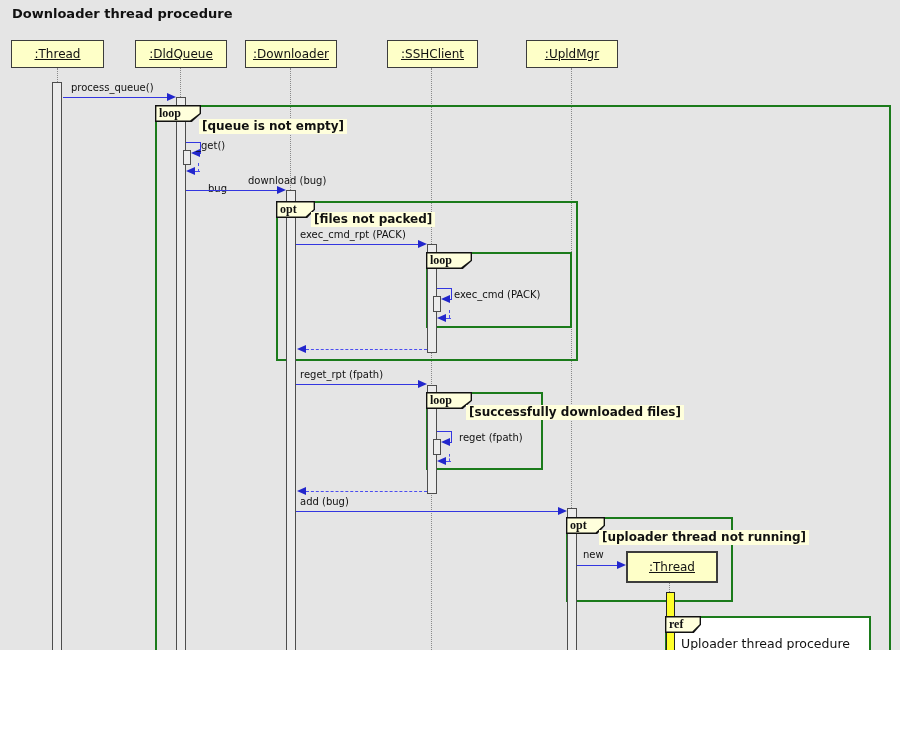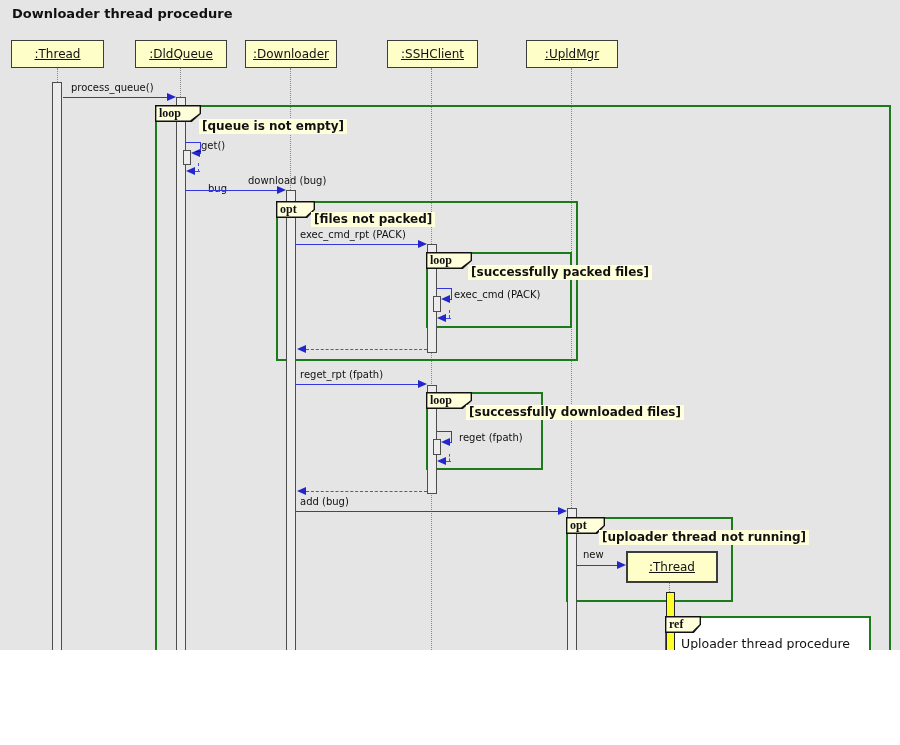--- a/index.html
+++ b/index.html
@@ -98,21 +98,20 @@
     <div class="tab-fill"></div>
     <div class="tab-txt">opt</div>
   </div>
   <div class="abs tab" style="left:665px;top:616px;width:36px;height:17px;">
     <div class="tab-fill"></div>
     <div class="tab-txt">ref</div>
   </div>
 
   <div class="abs guard" style="left:199px;top:119px;">[queue is not empty]</div>
   <div class="abs guard" style="left:311px;top:212px;">[files not packed]</div>
-  <div class="abs guard" style="left:468px;top:265px;">[successfully packed files]</div>
   <div class="abs guard" style="left:599px;top:530px;">[uploader thread not running]</div>
   <div class="abs guard" style="left:466px;top:405px;">[successfully downloaded files]</div>
 
   <div class="abs reflbl" style="left:681px;top:636px;">Uploader thread procedure</div>
 
   <div class="abs pbox" style="left:11px;top:40px;width:93px;height:28px;">
       <span>:Thread</span>
     </div>
   <div class="abs pbox" style="left:135px;top:40px;width:92px;height:28px;">
       <span>:DldQueue</span>

